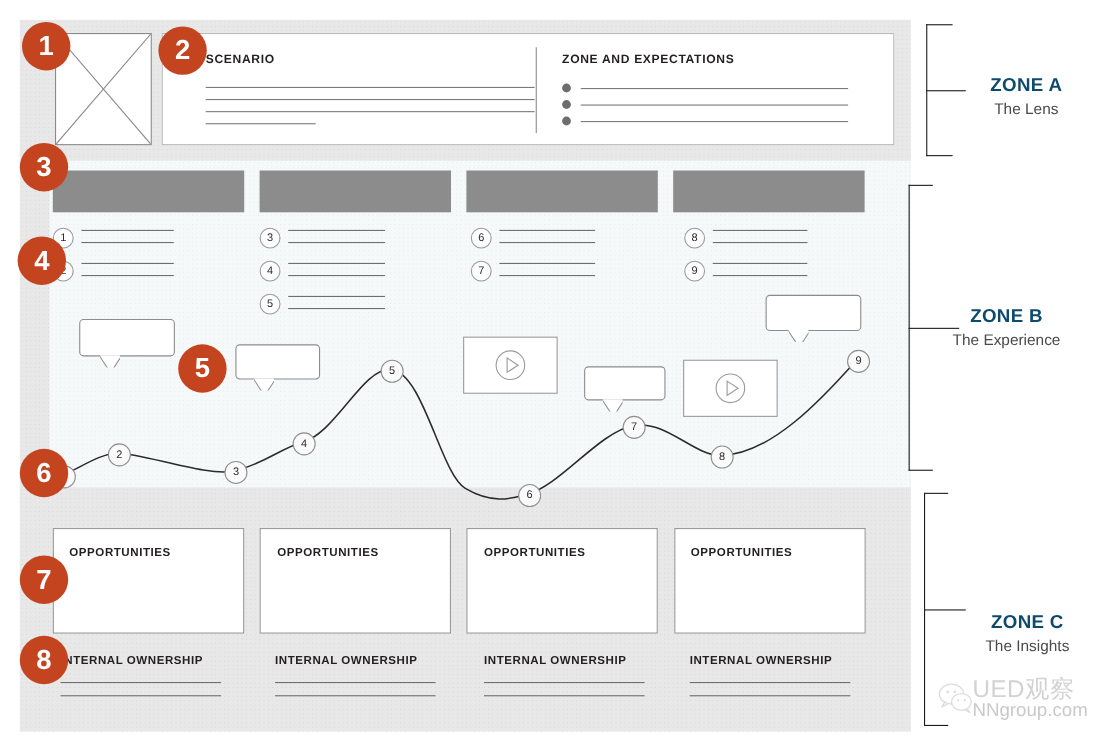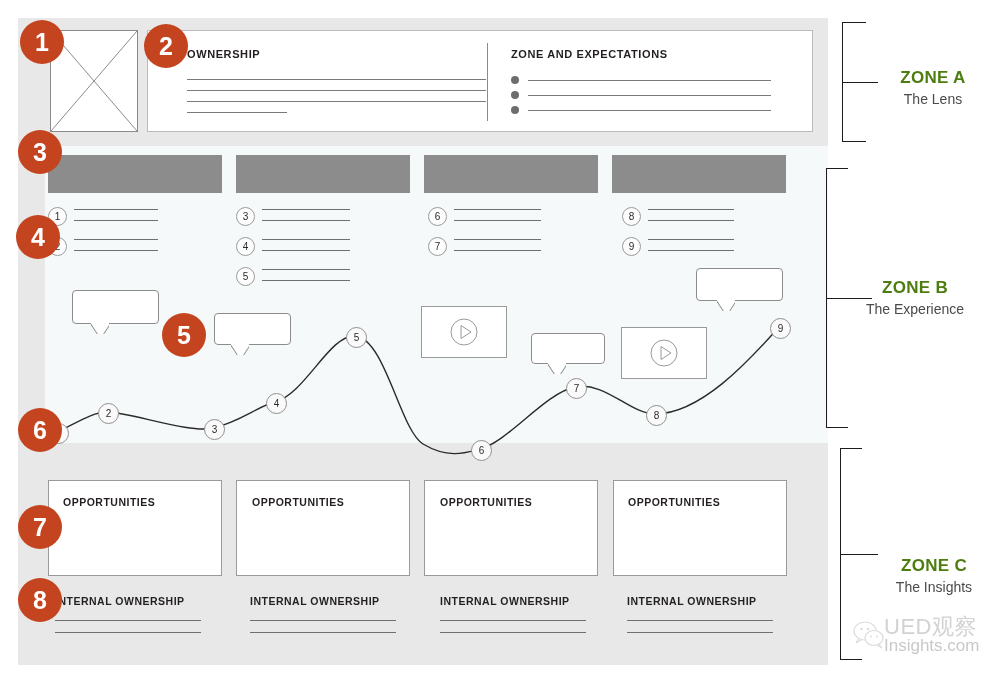--- a/index.html
+++ b/index.html
@@ -80,21 +80,21 @@
   .opplabel{position:absolute;font-size:10.5px;font-weight:bold;letter-spacing:0.5px;}
   .ownlabel{position:absolute;font-size:10.5px;font-weight:bold;letter-spacing:0.5px;}
 
   
   .brk{position:absolute;}
   .brk .v{position:absolute;left:0;top:0;width:1px;background:#1c1c1c;}
   .brk .t{position:absolute;left:0;top:0;height:1px;background:#1c1c1c;}
   .brk .b{position:absolute;left:0;bottom:0;height:1px;background:#1c1c1c;}
   .brk .m{position:absolute;height:1px;background:#1c1c1c;}
   .zlabel{position:absolute;text-align:center;}
-  .zlabel .zt{font-size:17px;font-weight:bold;color:#4d7c0f;letter-spacing:0.3px;}
+  .zlabel .zt{font-size:17px;font-weight:bold;color:#0c4a6e;letter-spacing:0.3px;}
   .zlabel .zs{font-size:14px;color:#4a4a4a;margin-top:3px;}
 
   
   #watermark{position:absolute;left:852px;top:612px;width:140px;height:56px;
     color:#d2d2d2;}
   #wm-main{font-size:22px;letter-spacing:0.5px;line-height:1;position:absolute;left:32px;top:4px;}
   #wm-sub{font-size:17px;line-height:1;position:absolute;left:32px;top:25px;color:#c9c9c9;}
 </style>
 </head>
 <body>
@@ -105,21 +105,21 @@
 
   <div class="abs" id="thumb">
     <svg width="86" height="100" viewBox="0 0 86 100">
       <line x1="0" y1="0" x2="86" y2="100" stroke="#8a8a8a" stroke-width="1"></line>
       <line x1="86" y1="0" x2="0" y2="100" stroke="#8a8a8a" stroke-width="1"></line>
     </svg>
   </div>
 
   <div class="abs" id="panelA">
 
-    <div class="abs sect-title" style="left:39px;top:17px;" class2="">OWNERSHIP</div>
+    <div class="abs sect-title" style="left:39px;top:17px;" class2="">SCENARIO</div>
     <div class="abs rule" style="left:39px;top:48px;width:299px;"></div>
     <div class="abs rule" style="left:39px;top:59px;width:299px;"></div>
     <div class="abs rule" style="left:39px;top:70px;width:299px;"></div>
     <div class="abs rule" style="left:39px;top:81px;width:100px;"></div>
 
     <div class="abs vdiv" style="left:339px;top:12px;height:78px;"></div>
 
     <div class="abs sect-title" style="left:363px;top:17px;">ZONE AND EXPECTATIONS</div>
 
     <div class="abs" style="left:363px;top:45px;width:260px;display:flex;align-items:center;gap:9px;">
@@ -303,16 +303,16 @@
       <ellipse cx="13" cy="11" rx="11" ry="9" fill="none" stroke="#dcdcdc" stroke-width="1.2"></ellipse>
       <path d="M7,18 L4,23 L10,19.5" fill="none" stroke="#dcdcdc" stroke-width="1.2"></path>
       <ellipse cx="22" cy="18" rx="9" ry="7.5" fill="#ffffff" stroke="#dcdcdc" stroke-width="1.2"></ellipse>
       <path d="M27,24 L30,28 L25,25" fill="none" stroke="#dcdcdc" stroke-width="1.2"></path>
       <circle cx="9.5" cy="9" r="1.2" fill="#dcdcdc"></circle>
       <circle cx="16" cy="9" r="1.2" fill="#dcdcdc"></circle>
       <circle cx="19" cy="16.5" r="1" fill="#dcdcdc"></circle>
       <circle cx="25" cy="16.5" r="1" fill="#dcdcdc"></circle>
     </svg>
     <div id="wm-main">UED观察</div>
-    <div id="wm-sub">Insights.com</div>
+    <div id="wm-sub">NNgroup.com</div>
   </div>
 
 </div>
 
 </body></html>

